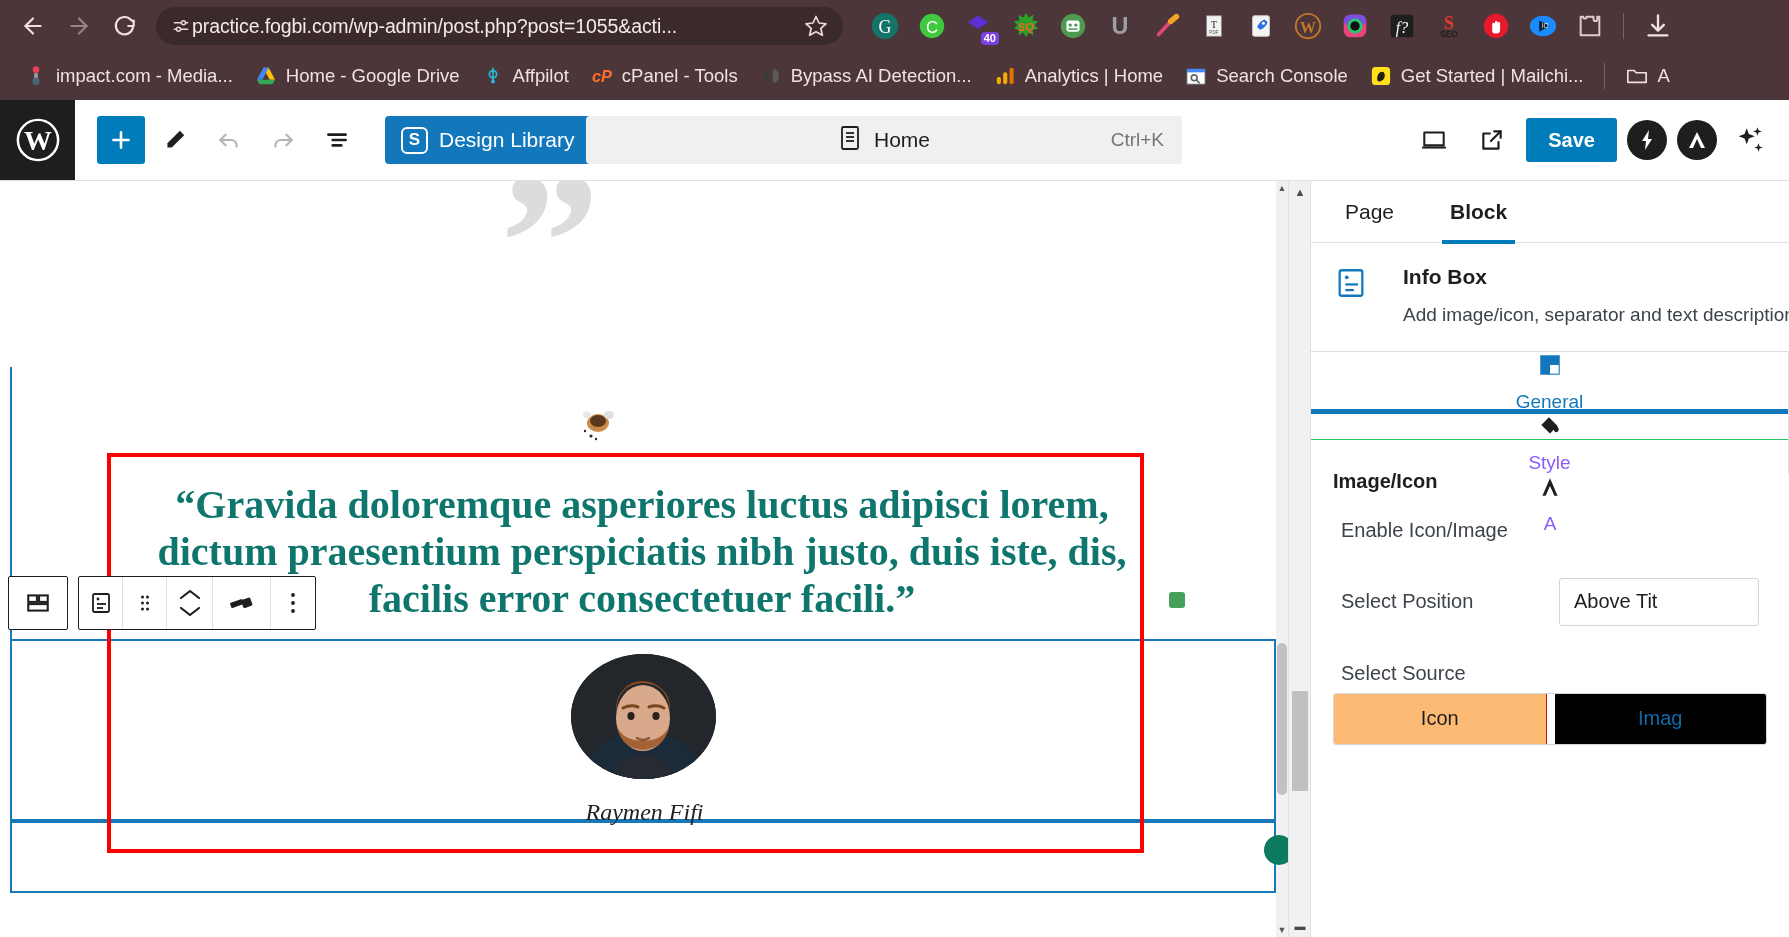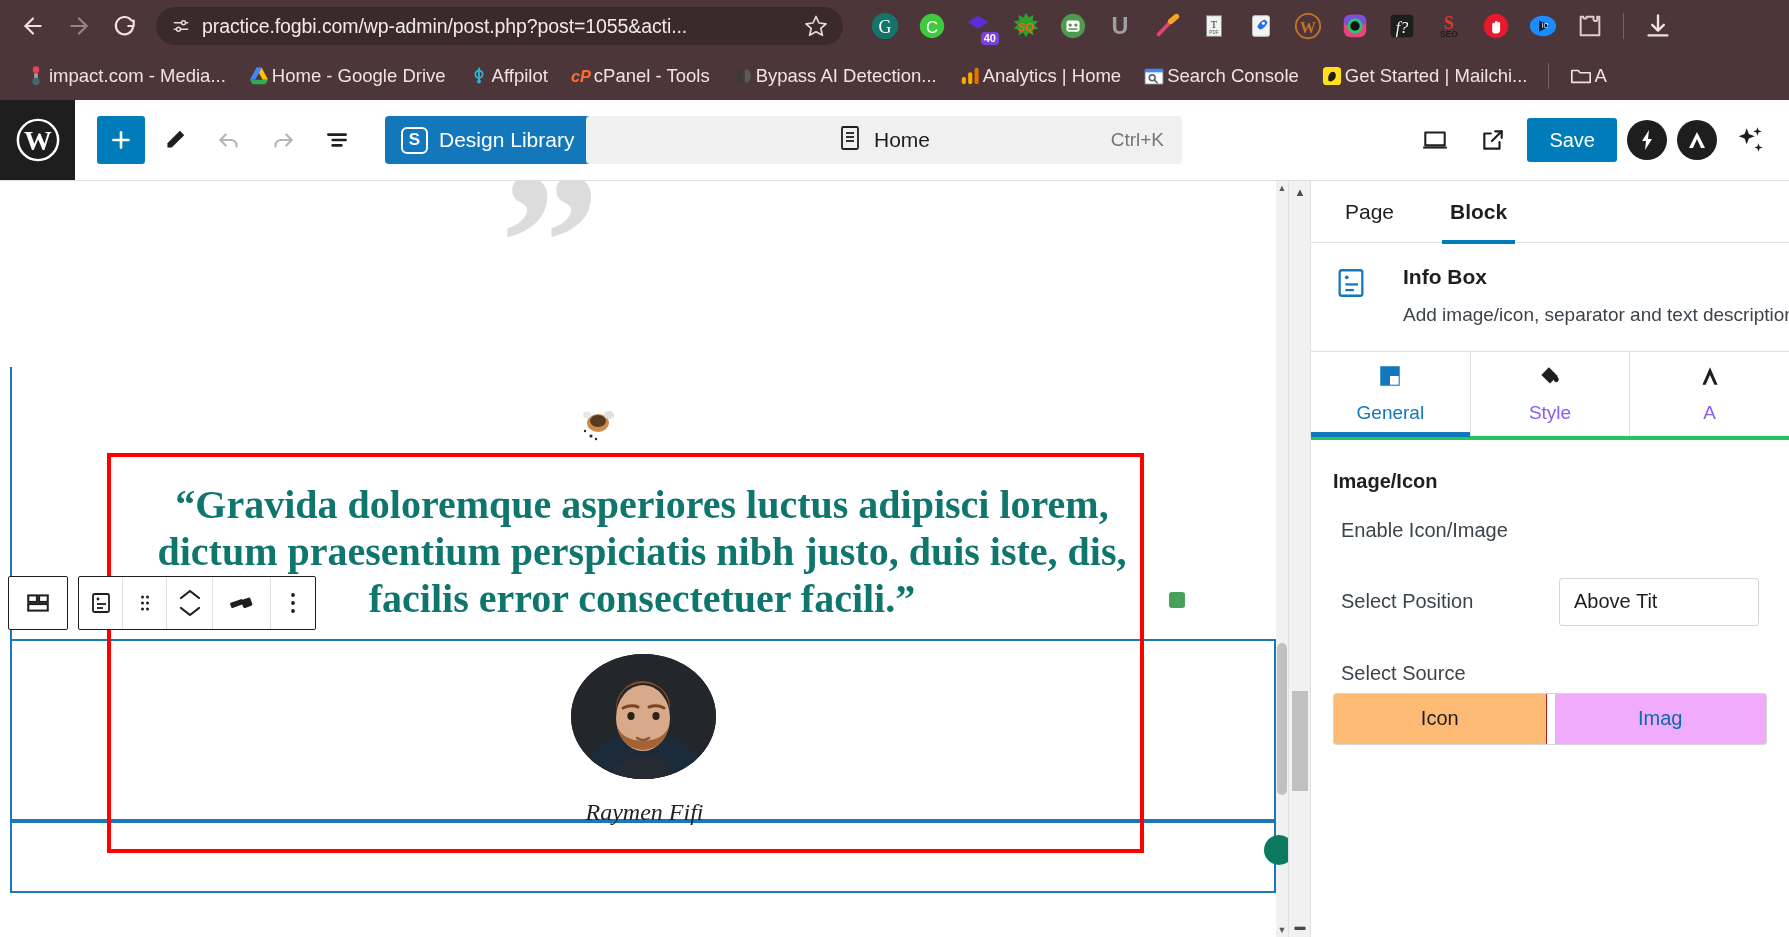--- a/index.html
+++ b/index.html
@@ -37,21 +37,20 @@
   .omnibox {
     flex: 0 0 auto;
     width: 687px;
     height: 38px;
     background: #3b2a2c;
     border-radius: 19px;
     display: flex;
     align-items: center;
     padding: 0 14px;
     margin-left: 8px;
-    gap: 10px;
   }
   .omni-site-icon { width: 22px; height: 22px; display:flex; align-items:center; justify-content:center; color:#e8d8da;}
   .omni-url {
     flex: 1;
     color: #f4e9ea;
     font-size: 19.5px;
     white-space: nowrap;
     overflow: hidden;
     letter-spacing: -0.1px;
   }
@@ -82,21 +81,21 @@
 
   
   .bm-row {
     height: 48px;
     display: flex;
     align-items: center;
     padding: 0 14px;
     gap: 0;
   }
   .bm {
-    display: flex; align-items: center; gap: 2px;
+    display: flex; align-items: center; gap: 9px;
     padding: 4px 11px;
     border-radius: 5px;
     cursor: pointer;
     white-space: nowrap;
     justify-content: flex-end;
   }
   .bm-label { color: #f0e2e3; font-size: 18.5px; }
   .bm-ico { width: 22px; height: 22px; display:flex; align-items:center; justify-content:center; flex:0 0 22px;}
 
   
@@ -164,20 +163,21 @@
     padding-right: 14px;
   }
   .save-btn {
     background: #007cba; color: #fff;
     height: 44px; padding: 12px 22px;
     border-radius: 3px;
     font-size: 20px;
     display: flex; align-items: center;
     cursor: pointer;
     border: none;
+    font-weight: bold;
   }
   .round-ico {
     width: 40px; height: 40px; border-radius: 50%;
     background: #1e1e1e; color: #fff;
     display: flex; align-items: center; justify-content: center;
     font-weight: bold; cursor: pointer;
   }
 
   
   .editor-body {
@@ -390,22 +390,23 @@
   .bc-icon {
     width: 36px; height: 36px;
     flex: 0 0 36px;
     display:flex; align-items:center; justify-content:center;
   }
   .bc-title { font-size: 21px; font-weight: bold; color: #1e1e1e; margin-bottom: 12px; }
   .bc-desc { font-size: 19px; color: #3c434a; line-height: 1.45; white-space: nowrap; }
 
   .sub-tabs {
     display: flex;
-    border-bottom: 4px solid #22c55e;
+    border-bottom: 1px solid #22c55e;
     height: 88px;
+    flex-direction: column;
   }
   .sub-tab {
     flex: 1 1 0;
     display: flex; flex-direction: column;
     align-items: center; justify-content: center;
     gap: 9px;
     cursor: pointer;
     border-right: 1px solid #e0e0e0;
     position: relative;
   }
@@ -447,21 +448,21 @@
     flex: 1 1 0;
     height: 50px;
     display: flex; align-items: center; justify-content: center;
     font-size: 20px; color: #1e1e1e;
     cursor: pointer;
     background: #fdba74;
     border-right: 1px solid #b91c1c;
     white-space: nowrap;
   }
   .seg:last-child { border-right: none; }
-  .seg.active { background: #f0abfc; color: #0d6aa8; margin-left: 8px; }
+  .seg.active { background: #000000; color: #0d6aa8; margin-left: 8px; }
 </style>
 </head>
 <body>
 
 <div class="browser-chrome">
 
   <div class="nav-row">
     <div class="nav-btn">
       <svg width="26" height="26" viewBox="0 0 24 24" fill="none" stroke="currentColor" stroke-width="2" stroke-linecap="round" stroke-linejoin="round">
           <line x1="19" y1="12" x2="5" y2="12"></line>

